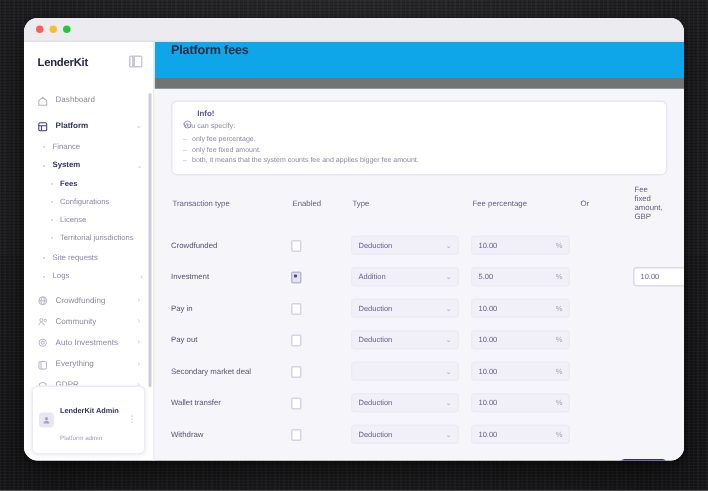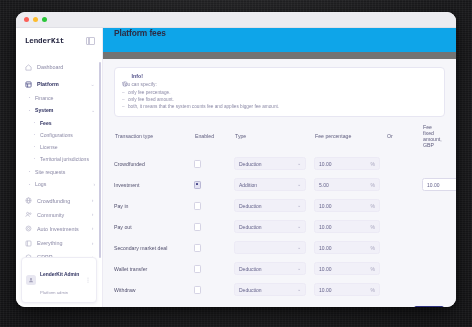--- a/index.html
+++ b/index.html
@@ -41,21 +41,20 @@
   
   .sidebar{
     width:86px;background:#ffffff;
     border-right:1px solid #eceaf3;
     display:flex;flex-direction:column;
     position:relative;
   }
   .brand{
     height:26px;display:flex;align-items:center;justify-content:space-between;
     padding:0 7px 0 9px;
-    font-family:Liberation Mono, monospace;
   }
   .brand-name{
     font-size:7.5px;font-weight:700;color:#23243f;letter-spacing:-.15px;
   }
   .collapse-icon{
     width:7px;height:6px;border:1px solid #c9c7d8;border-radius:1px;
     position:relative;
   }
   .collapse-icon::after{
     content:"";position:absolute;left:1px;top:0;bottom:0;width:1.6px;background:#c9c7d8;

